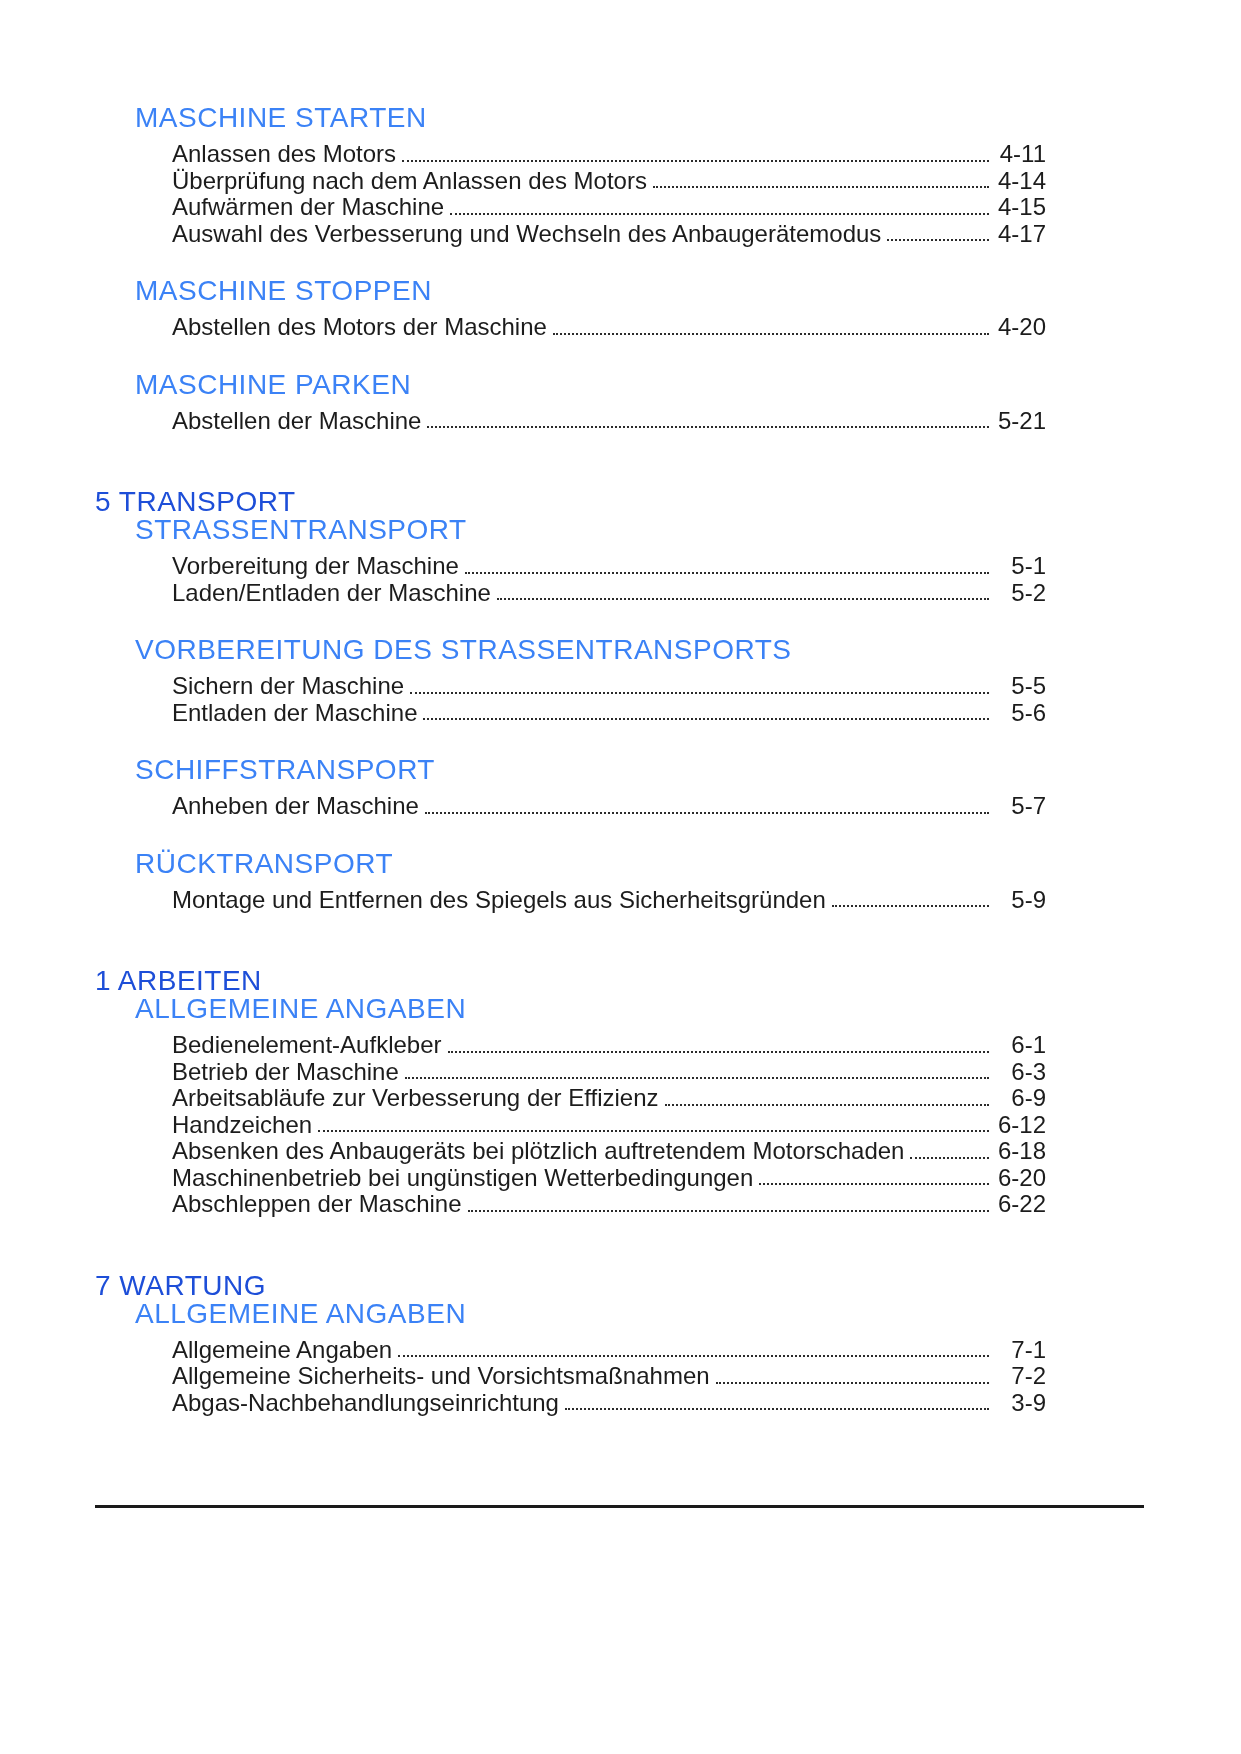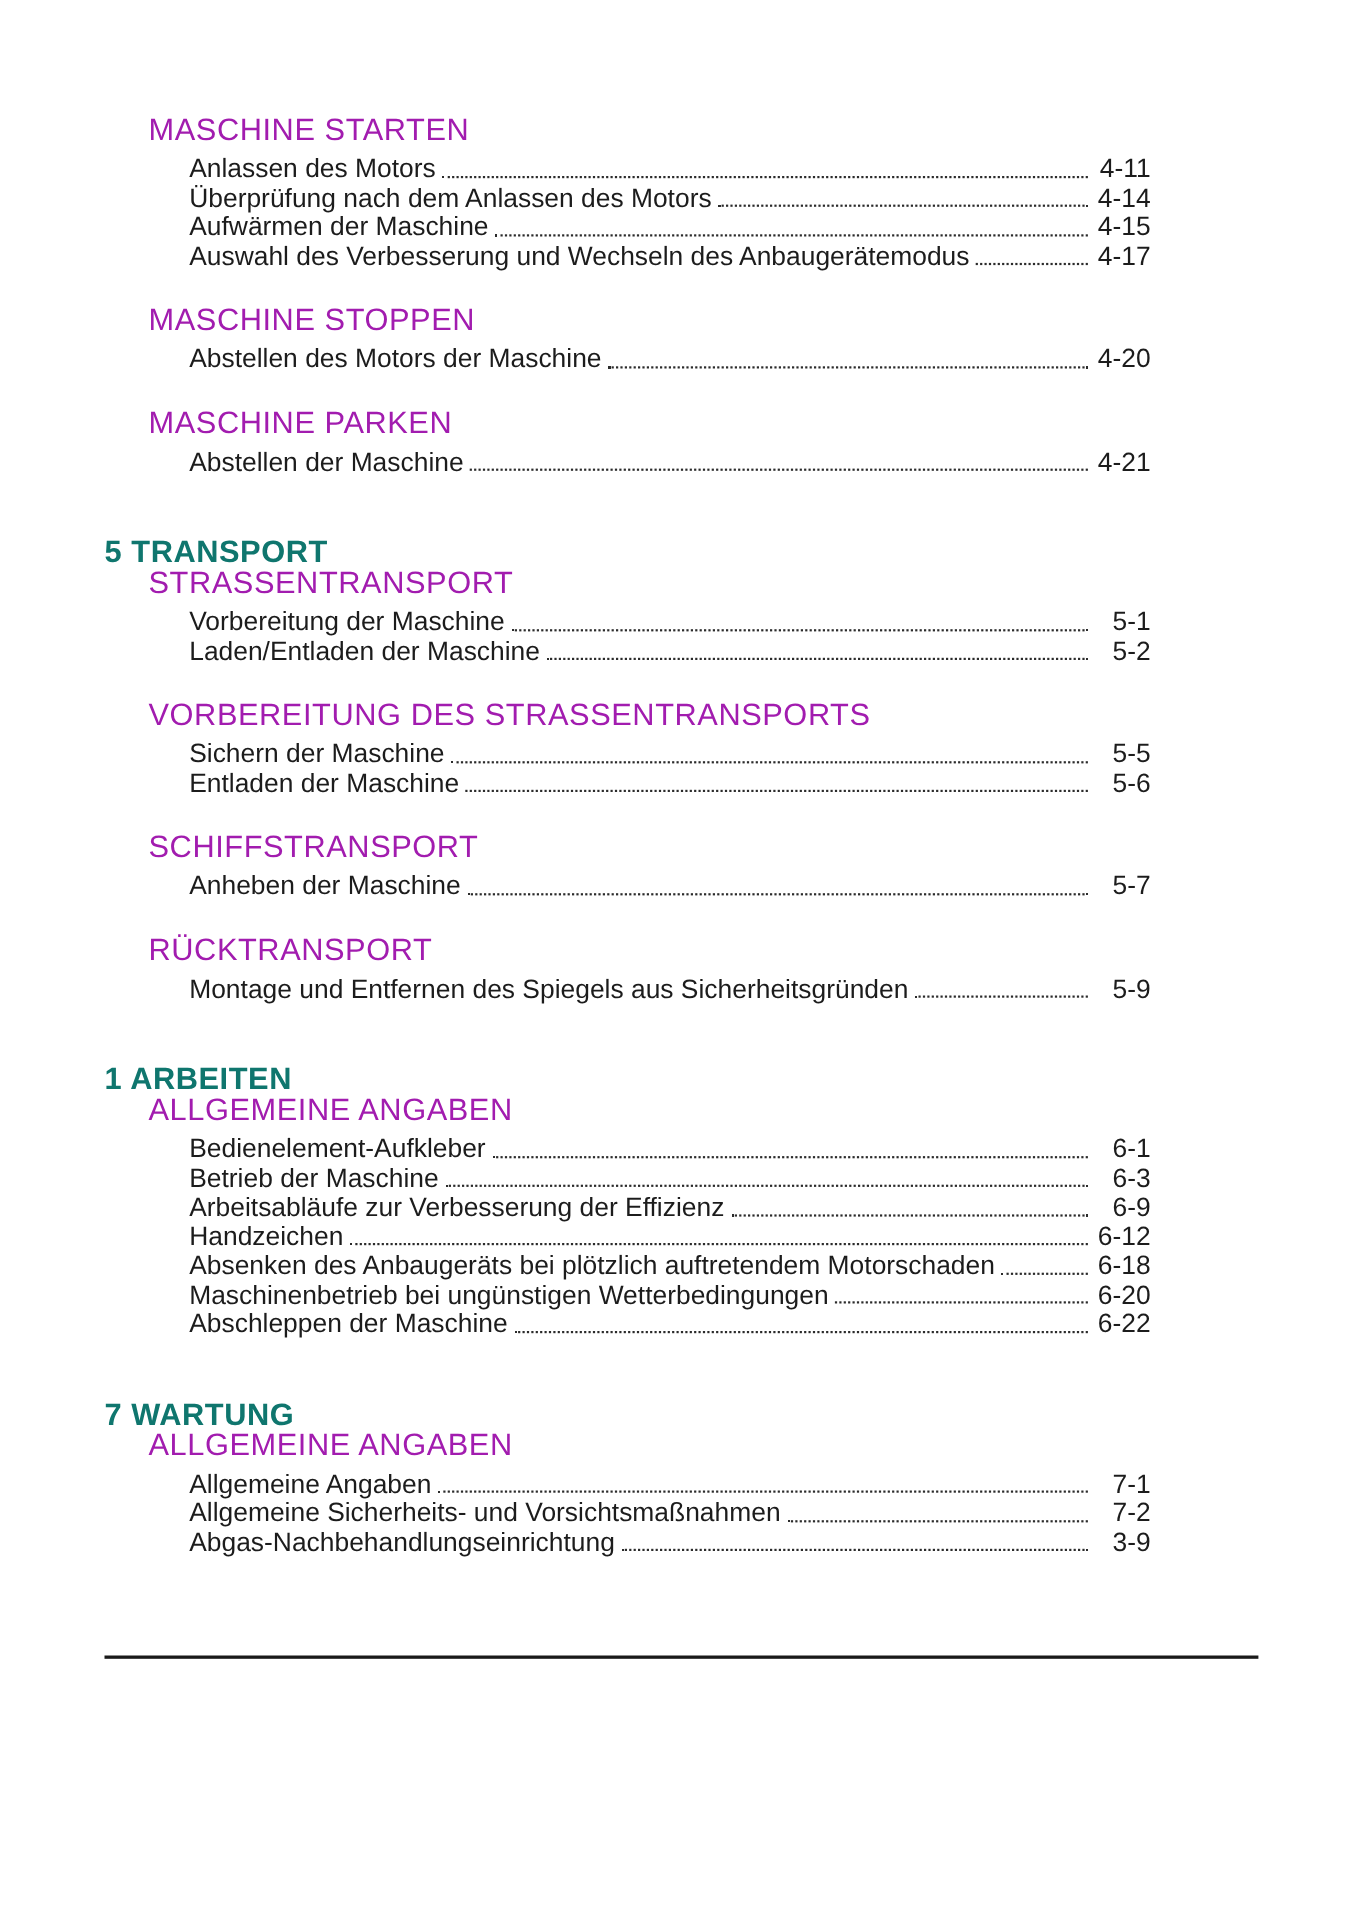--- a/index.html
+++ b/index.html
@@ -22,32 +22,32 @@
     right: 95px;
   }
   .group { margin: 0; }
   .gap-section { margin-top: 30px; }
   .gap-chapter { margin-top: 54px; }
   .gap-sub     { }
 
   .chapter-heading {
     font-size: 28px;
     line-height: 28px;
-    font-weight: 700;
+    font-weight: 400;
     letter-spacing: 0.5px;
     margin: 0 0 0 0;
-    color: #0f766e;
+    color: #1d4ed8;
   }
   .section-heading {
     font-size: 28px;
     line-height: 28px;
     font-weight: 400;
     letter-spacing: 0.5px;
     margin: 0 0 9px 40px;
-    color: #a21caf;
+    color: #3b82f6;
   }
   .entries {
     margin-left: 77px;
     padding-right: 100px;
   }
   .entry-row {
     display: flex;
     align-items: flex-end;
     font-size: 24px;
     line-height: 26.5px;
@@ -120,21 +120,21 @@
       </div>
     </div>
   </div>
 
   <div class="group gap-section">
     <div class="section-heading">MASCHINE PARKEN</div>
     <div class="entries">
       <div class="entry-row">
         <span class="entry-title">Abstellen der Maschine</span>
         <span class="leader"></span>
-        <span class="entry-page">4-21</span>
+        <span class="entry-page">5-21</span>
       </div>
     </div>
   </div>
 
   <div class="group gap-chapter">
     <div class="chapter-heading">5 TRANSPORT</div>
   </div>
 
   <div class="group gap-sub">
     <div class="section-heading">STRASSENTRANSPORT</div>

